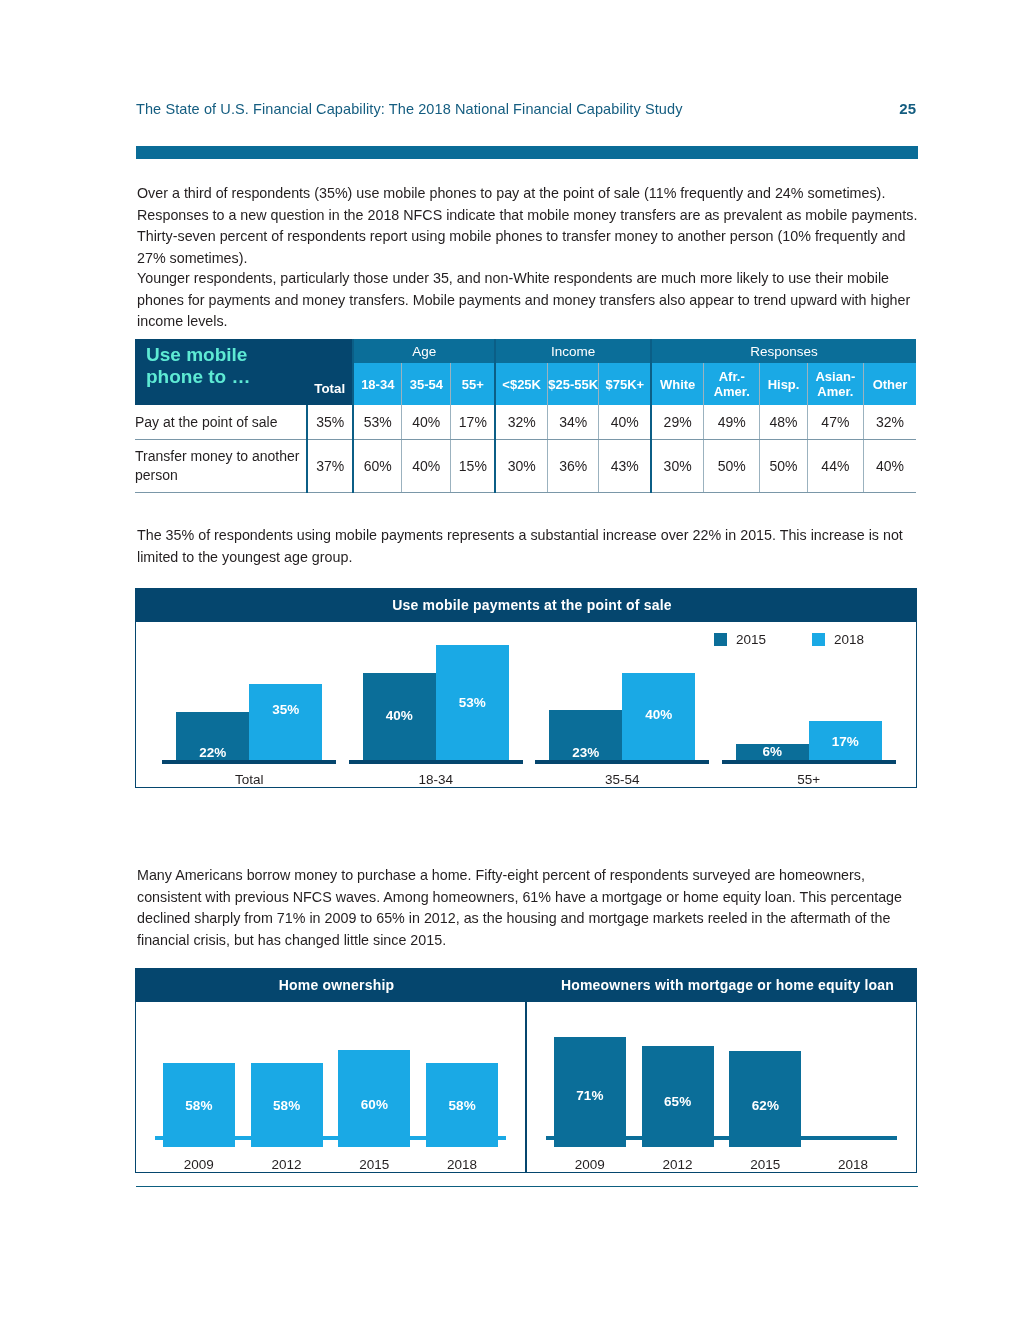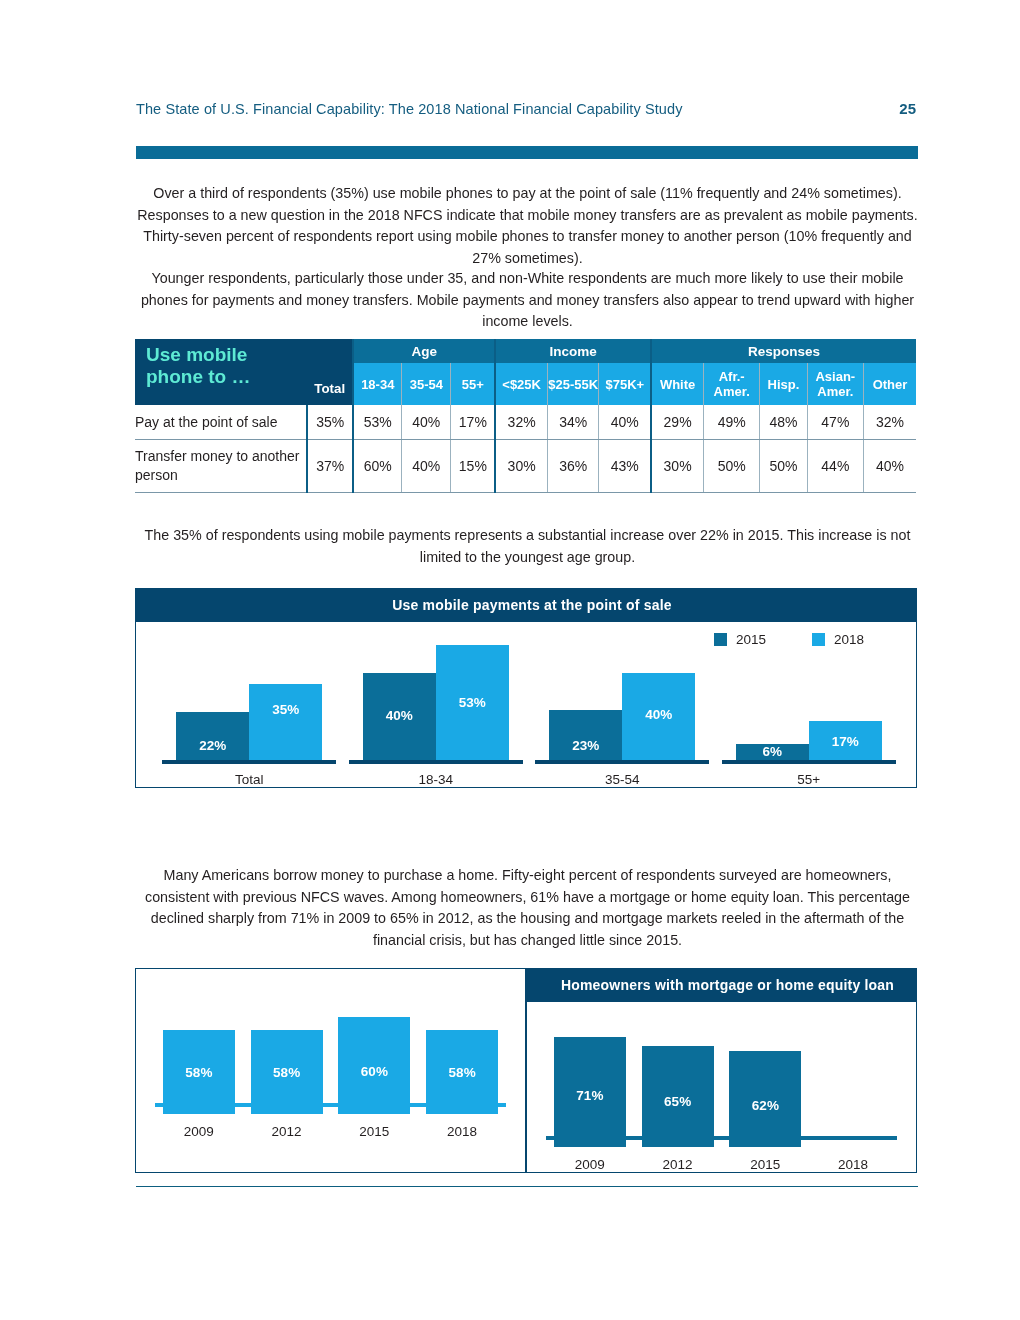--- a/index.html
+++ b/index.html
@@ -54,21 +54,21 @@
   }
 
   
   .para {
     position: absolute;
     left: 121px;
     width: 781px;
     font-size: 14.3px;
     line-height: 21.5px;
     color: #231f20;
-    text-align: center;
+    text-align: left;
   }
   #p1 { top: 183px; }
   #p2 { top: 268px; }
   #p3 { top: 525px; }
   #p4 { top: 865px; }
 
   
   .section-head {
     position: absolute;
     left: 120px;
@@ -96,21 +96,21 @@
     padding: 0;
     margin: 0;
   }
   .hdr-dark {
     background: #05466e;
     color: #ffffff;
   }
   .hdr-mid {
     background: #0b6e99;
     color: #ffffff;
-    font-weight: bold;
+    font-weight: normal;
     text-align: center;
     font-size: 13.5px;
     height: 24px;
   }
   .hdr-light {
     background: #1aa9e5;
     color: #ffffff;
     font-weight: bold;
     text-align: center;
     font-size: 13px;
@@ -202,21 +202,20 @@
     width: 73px;
     position: relative;
     display: flex;
     align-items: flex-end;
     justify-content: center;
   }
   .bar span {
     color: #ffffff;
     font-size: 13.5px;
     font-weight: bold;
-    padding-bottom: 7px;
     position: relative;
   }
   .bar-2015 { background: #0b6e99; }
   .bar-2018 { background: #1aa9e5; }
   .cat-label {
     font-size: 13.5px;
     color: #231f20;
     padding-top: 8px;
   }
 
@@ -428,20 +427,21 @@
           </div>
           <div class="cat-label">55+</div>
         </div>
       </div>
     </div>
   </div>
 
   <div class="para" id="p4">Many Americans borrow money to purchase a home. Fifty-eight percent of respondents surveyed are homeowners, consistent with previous NFCS waves. Among homeowners, 61% have a mortgage or home equity loan. This percentage declined sharply from 71% in 2009 to 65% in 2012, as the housing and mortgage markets reeled in the aftermath of the financial crisis, but has changed little since 2015.</div>
 
   <div class="panel" id="chart-ownership">
+    <div class="panel-title">Home ownership</div>
     <div class="panel-body">
       <div class="axis-line axis-light"></div>
       <div class="simple-bars">
         <div class="sgroup">
           <div class="sbar-area">
             <div class="sbar sbar-light" style="height:84px">
               <span>58%</span>
             </div>
           </div>
           <div class="sxlabel">2009</div>

